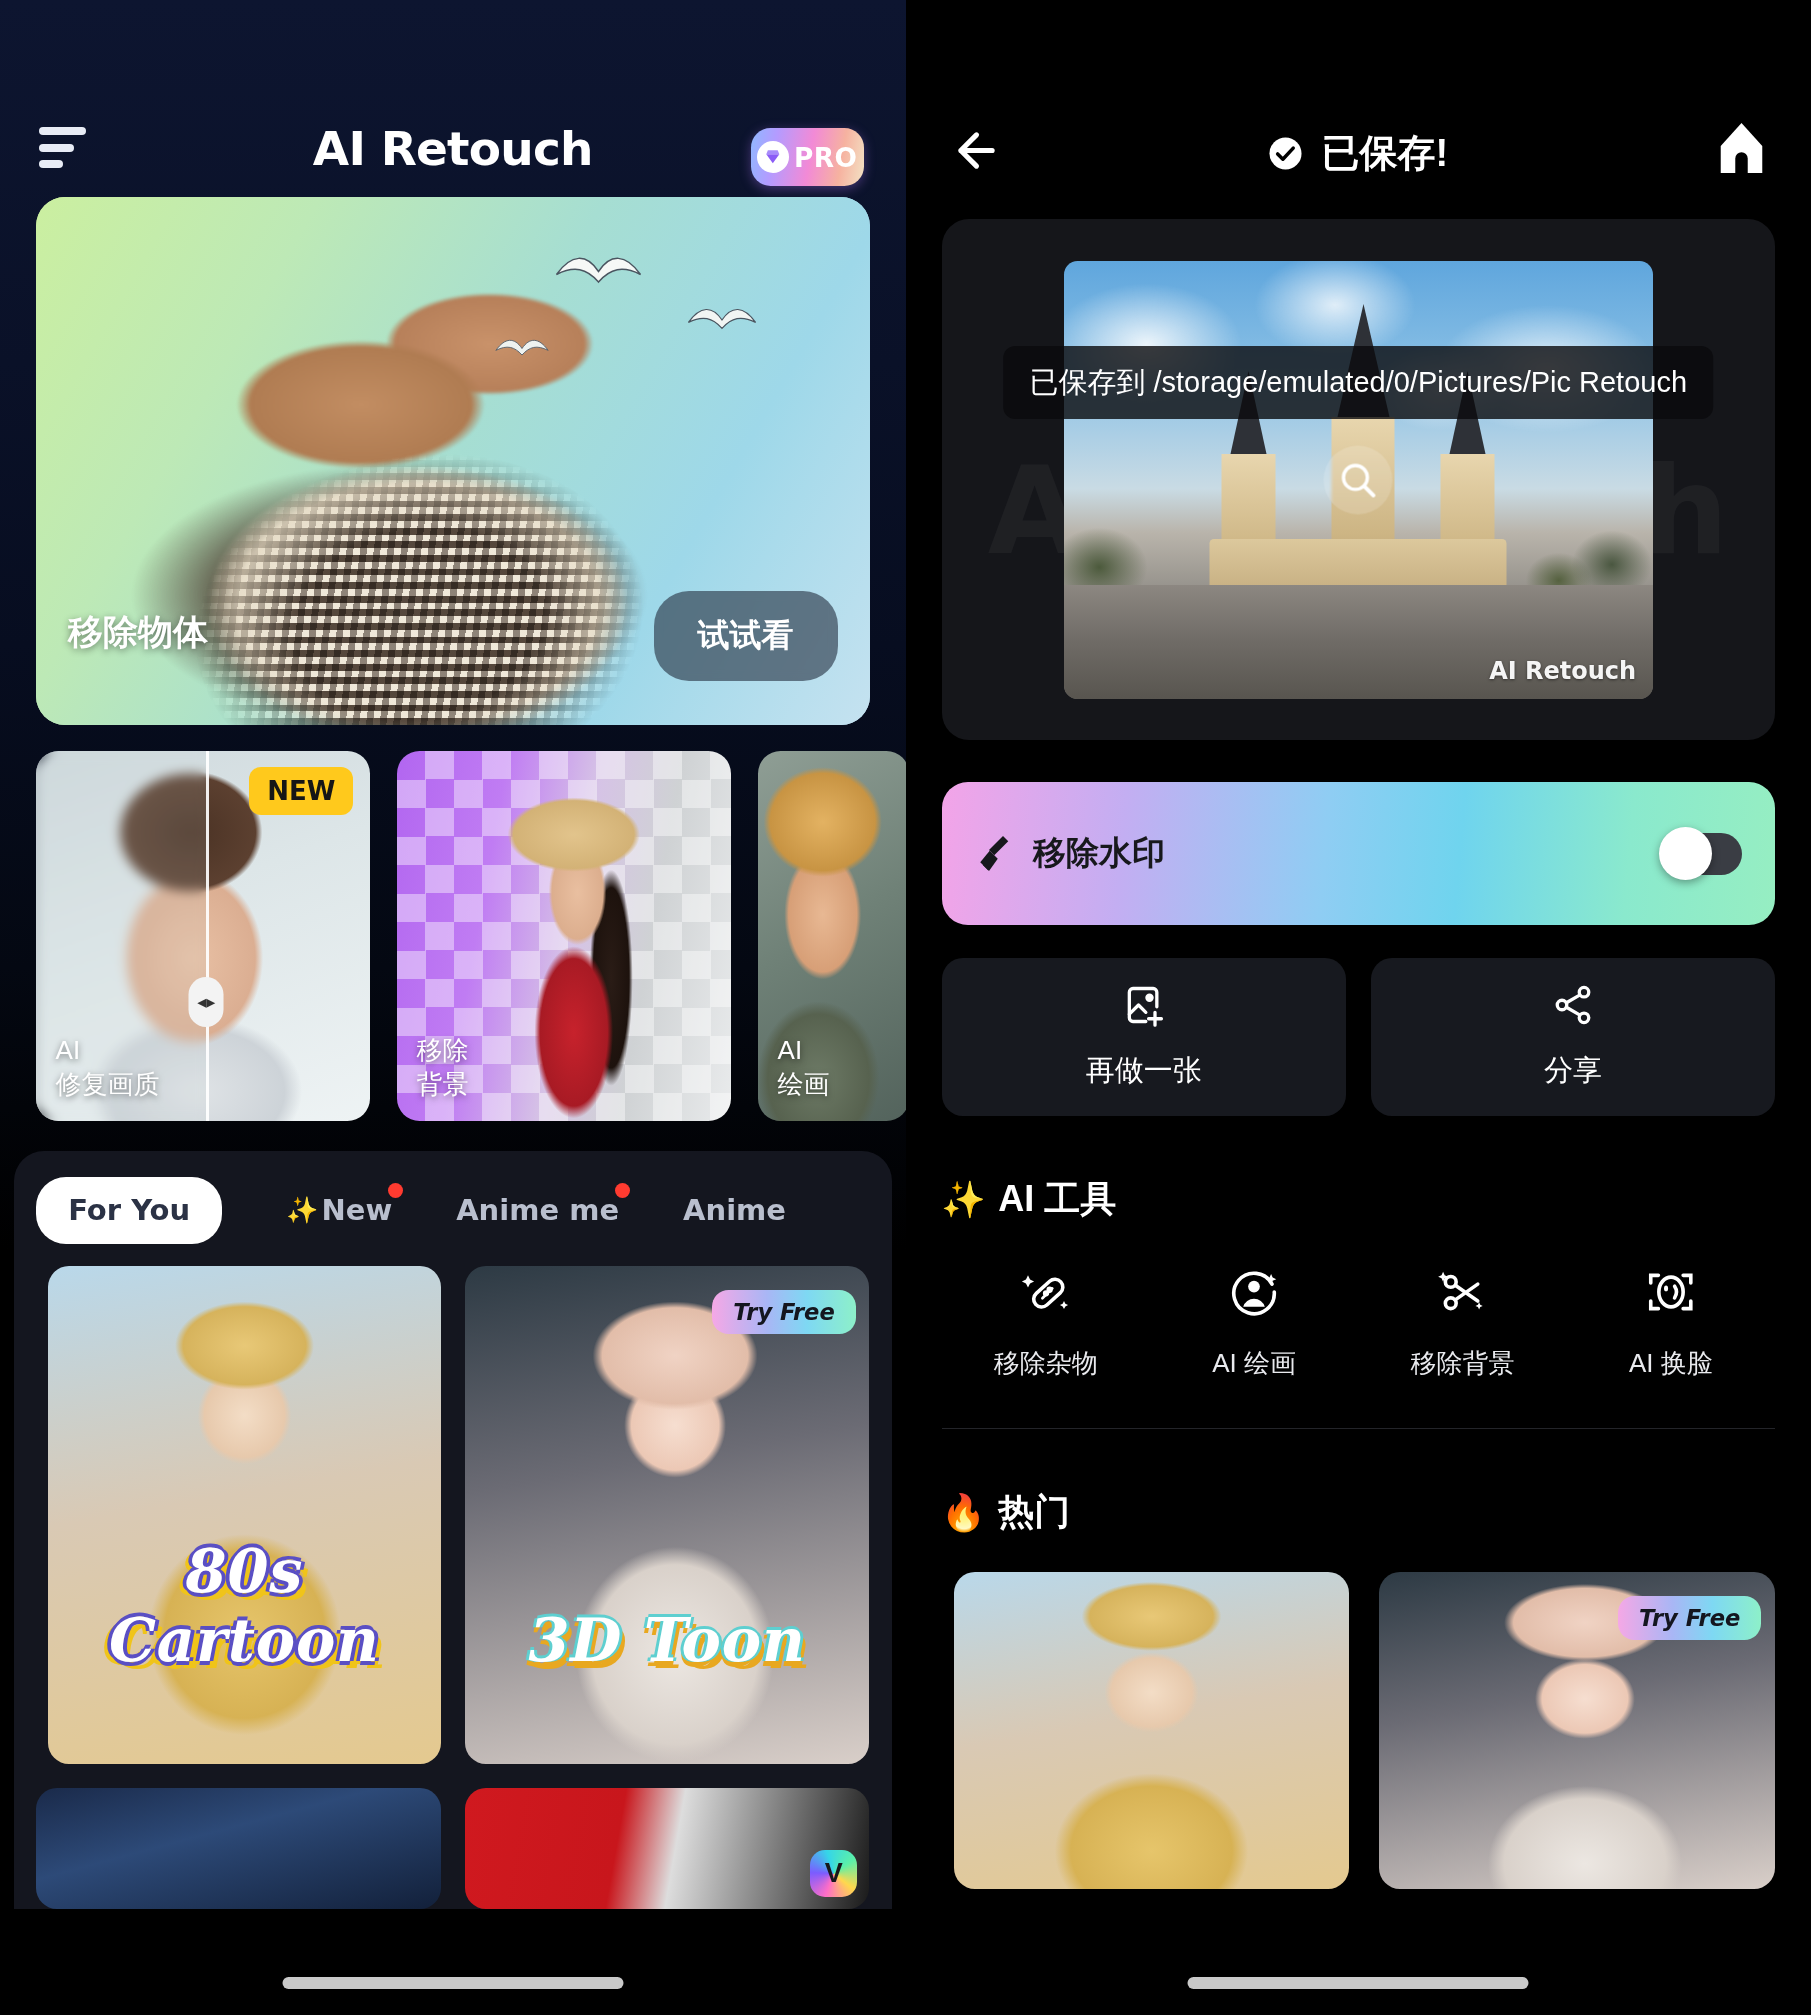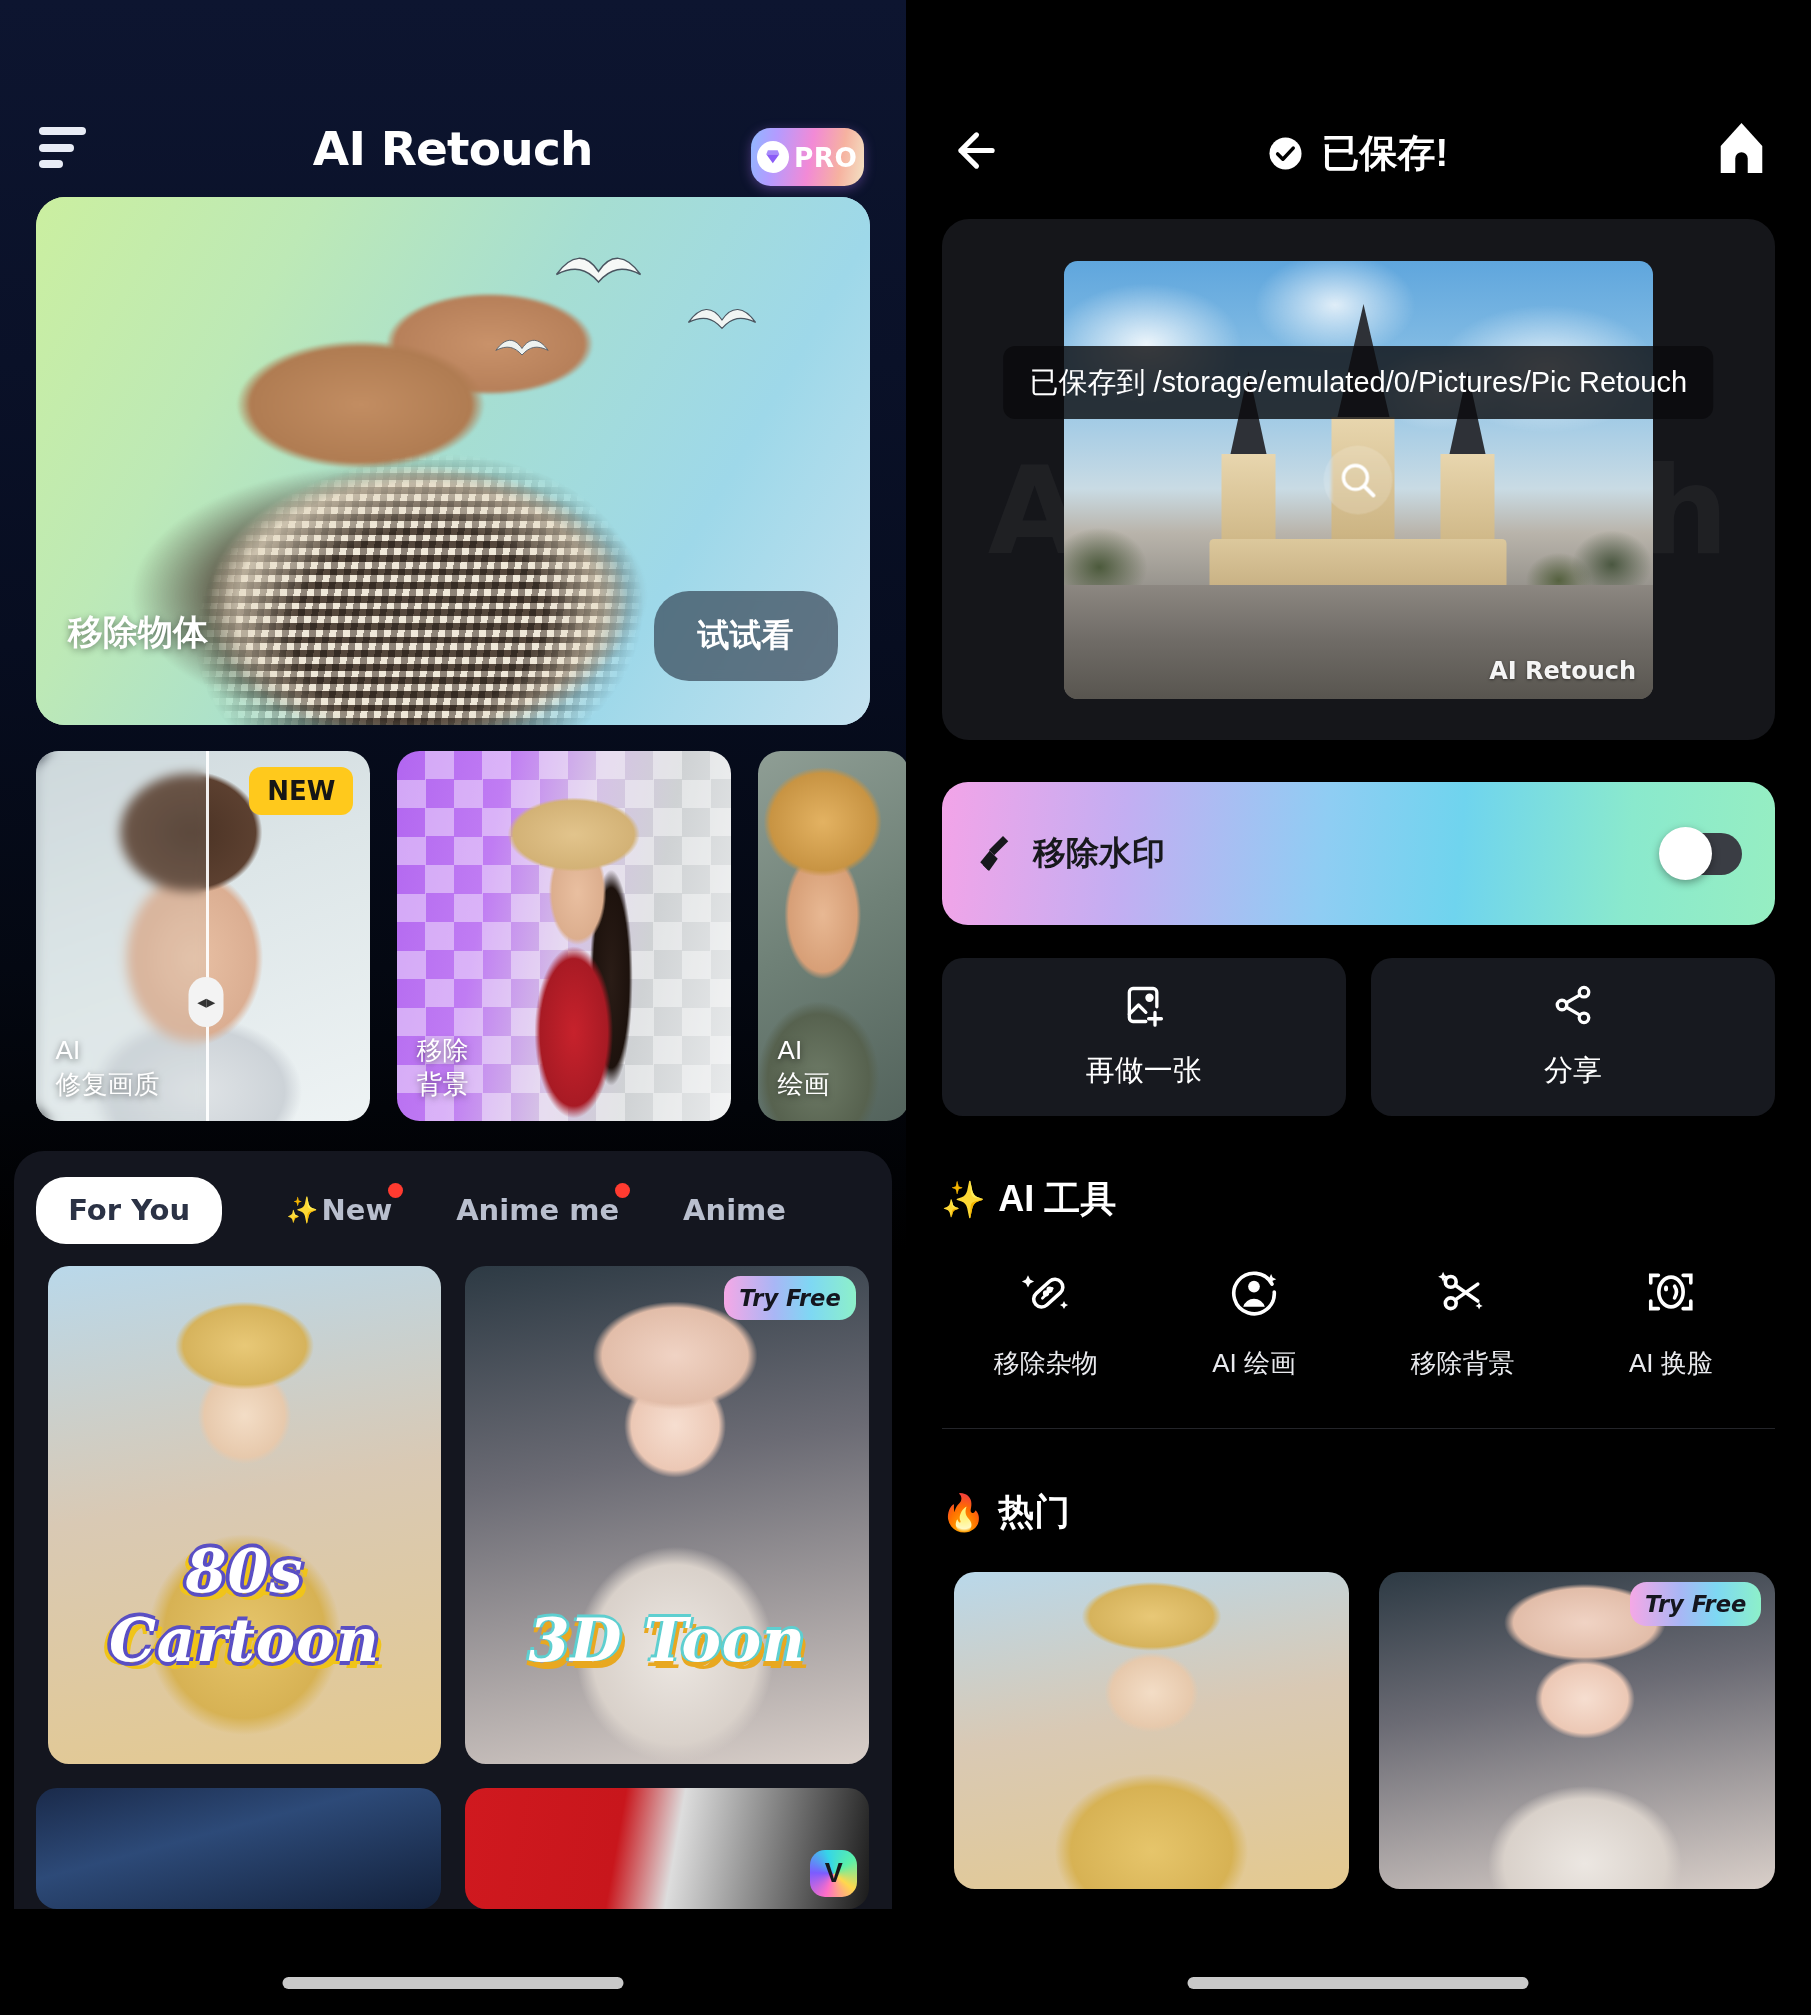--- a/index.html
+++ b/index.html
@@ -211,22 +211,22 @@
     text-shadow: -3.8px 0 0 #5a4fc4, 3.8px 0 0 #5a4fc4, 0 -3.8px 0 #5a4fc4, 0 3.8px 0 #5a4fc4,
                  -6.8px 3px 0 #f0c419, 6.8px 6.8px 0 #f0c419;
     letter-spacing: 0.8px;
   }
   .gtitle.toon {
     text-shadow: -3px 0 0 #5ecfd0, 3px 0 0 #5ecfd0, 0 -3px 0 #5ecfd0,
                  5.3px 6.8px 0 #e8a820, -2.3px 5.3px 0 #e8a820;
     font-style: italic;
   }
   .try-free {
-    position:absolute; right: 13.6px; top: 10px;
-    padding: 9px 15px; border-radius: 16.6px;
+    position:absolute; right: 13.6px; top: 24px;
+    padding: 9px 21px; border-radius: 16.6px;
     background: linear-gradient(90deg,#f5a8e6 0%,#a9b6f5 38%,#7ed8f3 66%,#8df0c9 100%);
     color:#14161f; font-weight: 800; font-style: italic; font-size: 22.6px;
     font-family:"DejaVu Sans",sans-serif;
     margin-left:28px;
   }
   .vlogo {
     position:absolute; right: 12px; bottom: 12px;
     width: 47px; height: 47px; border-radius: 15px;
     background: conic-gradient(from 200deg, #ff6ec7, #7b5cff, #35d6e8, #5cf0a8, #ffd84d, #ff6ec7);
     display:flex; align-items:center; justify-content:center;

